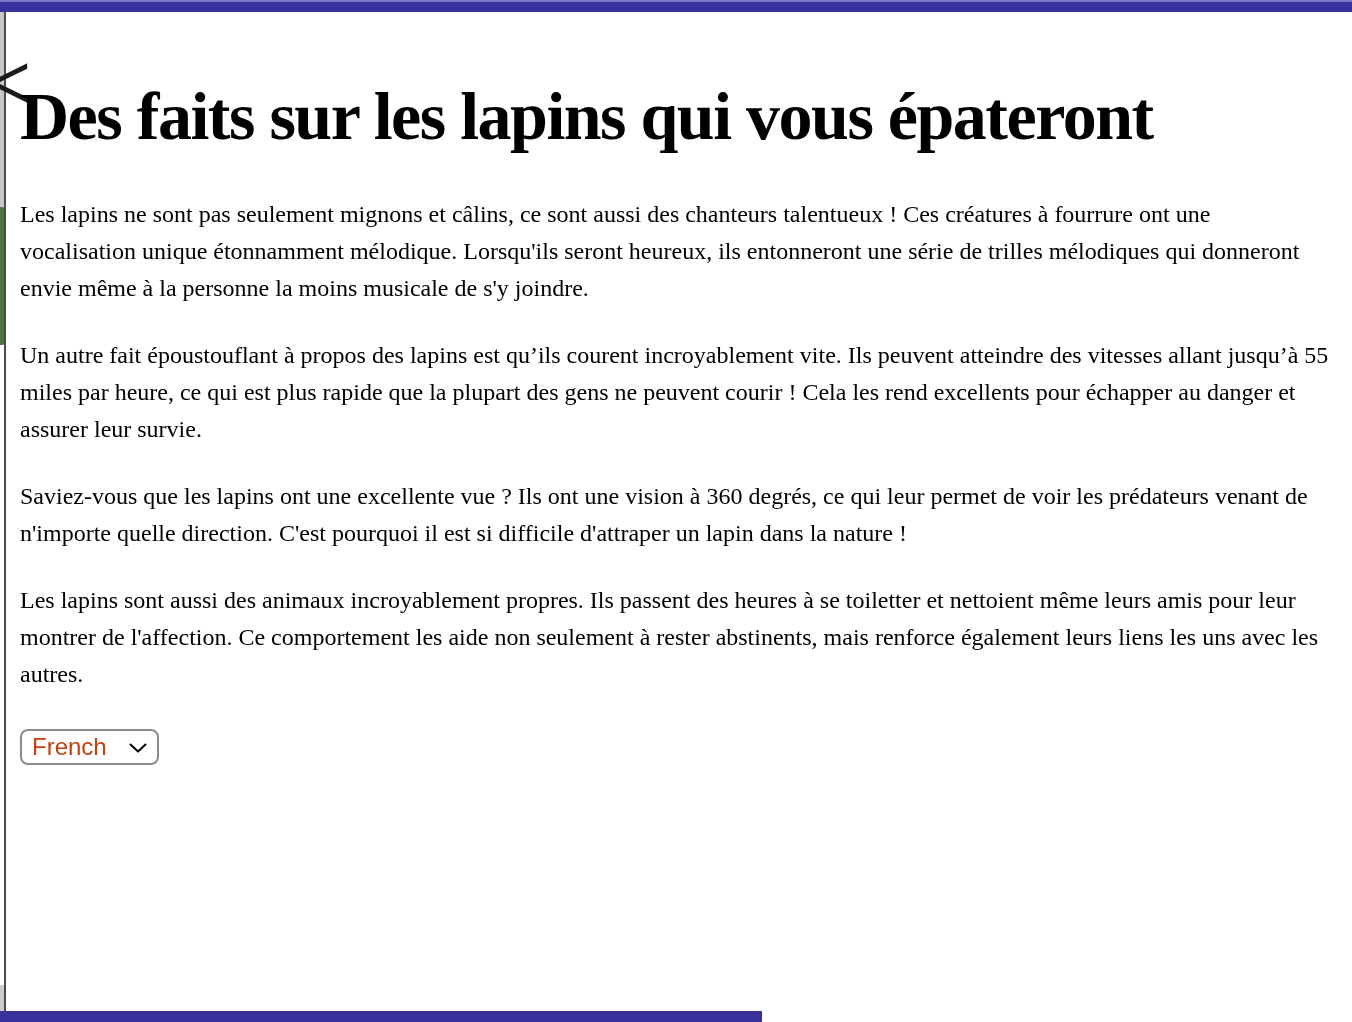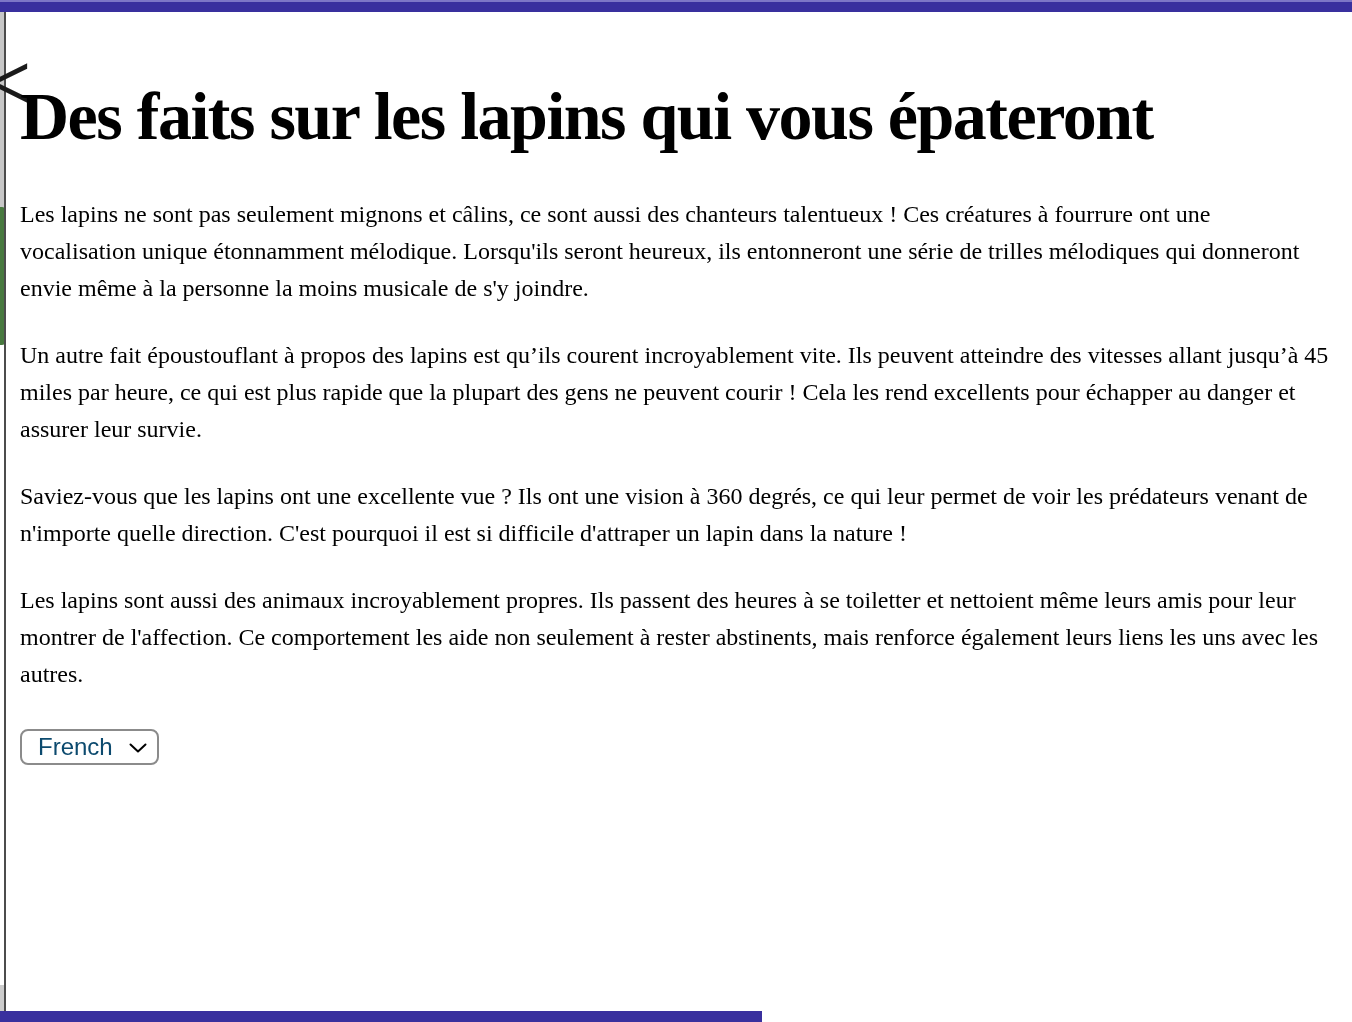--- a/index.html
+++ b/index.html
@@ -75,22 +75,22 @@
   
   .select-wrap { position: relative; display: inline-block; margin-top: 6px; }
   select.lang-select {
     -webkit-appearance: none; appearance: none;
     width: 139px; height: 36px;
     border: 2px solid #8b8b8b;
     border-radius: 8px;
     background: #ffffff;
     font-family: "Liberation Sans", sans-serif;
     font-size: 24px;
-    color: #0c4a6e;
-    padding: 0 34px 2px 16px;
+    color: #c2410c;
+    padding: 0 34px 2px 10px;
   }
   .select-chevron {
     position: absolute; right: 12px; top: 14px;
     pointer-events: none;
     width: 18px; height: 10px;
   }
 </style>
 </head>
 <body>
 
@@ -99,21 +99,21 @@
 <div class="rail-thumb-green"></div>
 <div class="rail-track-bottom"></div>
 <div class="rail-dark-line"></div>
 <div class="edge-chevron">&lt;</div>
 <div class="bottom-bar"></div>
 
 <div class="content">
   <h1 class="page-title">Des faits sur les lapins qui vous épateront</h1>
 
   <p class="body-par">Les lapins ne sont pas seulement mignons et câlins, ce sont aussi des chanteurs talentueux ! Ces créatures à fourrure ont une vocalisation unique étonnamment mélodique. Lorsqu'ils seront heureux, ils entonneront une série de trilles mélodiques qui donneront envie même à la personne la moins musicale de s'y joindre.</p>
-  <p class="body-par">Un autre fait époustouflant à propos des lapins est qu’ils courent incroyablement vite. Ils peuvent atteindre des vitesses allant jusqu’à 45 miles par heure, ce qui est plus rapide que la plupart des gens ne peuvent courir ! Cela les rend excellents pour échapper au danger et assurer leur survie.</p>
+  <p class="body-par">Un autre fait époustouflant à propos des lapins est qu’ils courent incroyablement vite. Ils peuvent atteindre des vitesses allant jusqu’à 55 miles par heure, ce qui est plus rapide que la plupart des gens ne peuvent courir ! Cela les rend excellents pour échapper au danger et assurer leur survie.</p>
   <p class="body-par">Saviez-vous que les lapins ont une excellente vue ? Ils ont une vision à 360 degrés, ce qui leur permet de voir les prédateurs venant de n'importe quelle direction. C'est pourquoi il est si difficile d'attraper un lapin dans la nature !</p>
   <p class="body-par">Les lapins sont aussi des animaux incroyablement propres. Ils passent des heures à se toiletter et nettoient même leurs amis pour leur montrer de l'affection. Ce comportement les aide non seulement à rester abstinents, mais renforce également leurs liens les uns avec les autres.</p>
 
   <span class="select-wrap">
     <select class="lang-select">
       <option>French</option>
     </select>
     <svg class="select-chevron" viewBox="0 0 18 10">
       <path d="M1.5 1.5 L9 8.5 L16.5 1.5" fill="none" stroke="#000" stroke-width="2" stroke-linecap="round" stroke-linejoin="round"></path>
     </svg>

